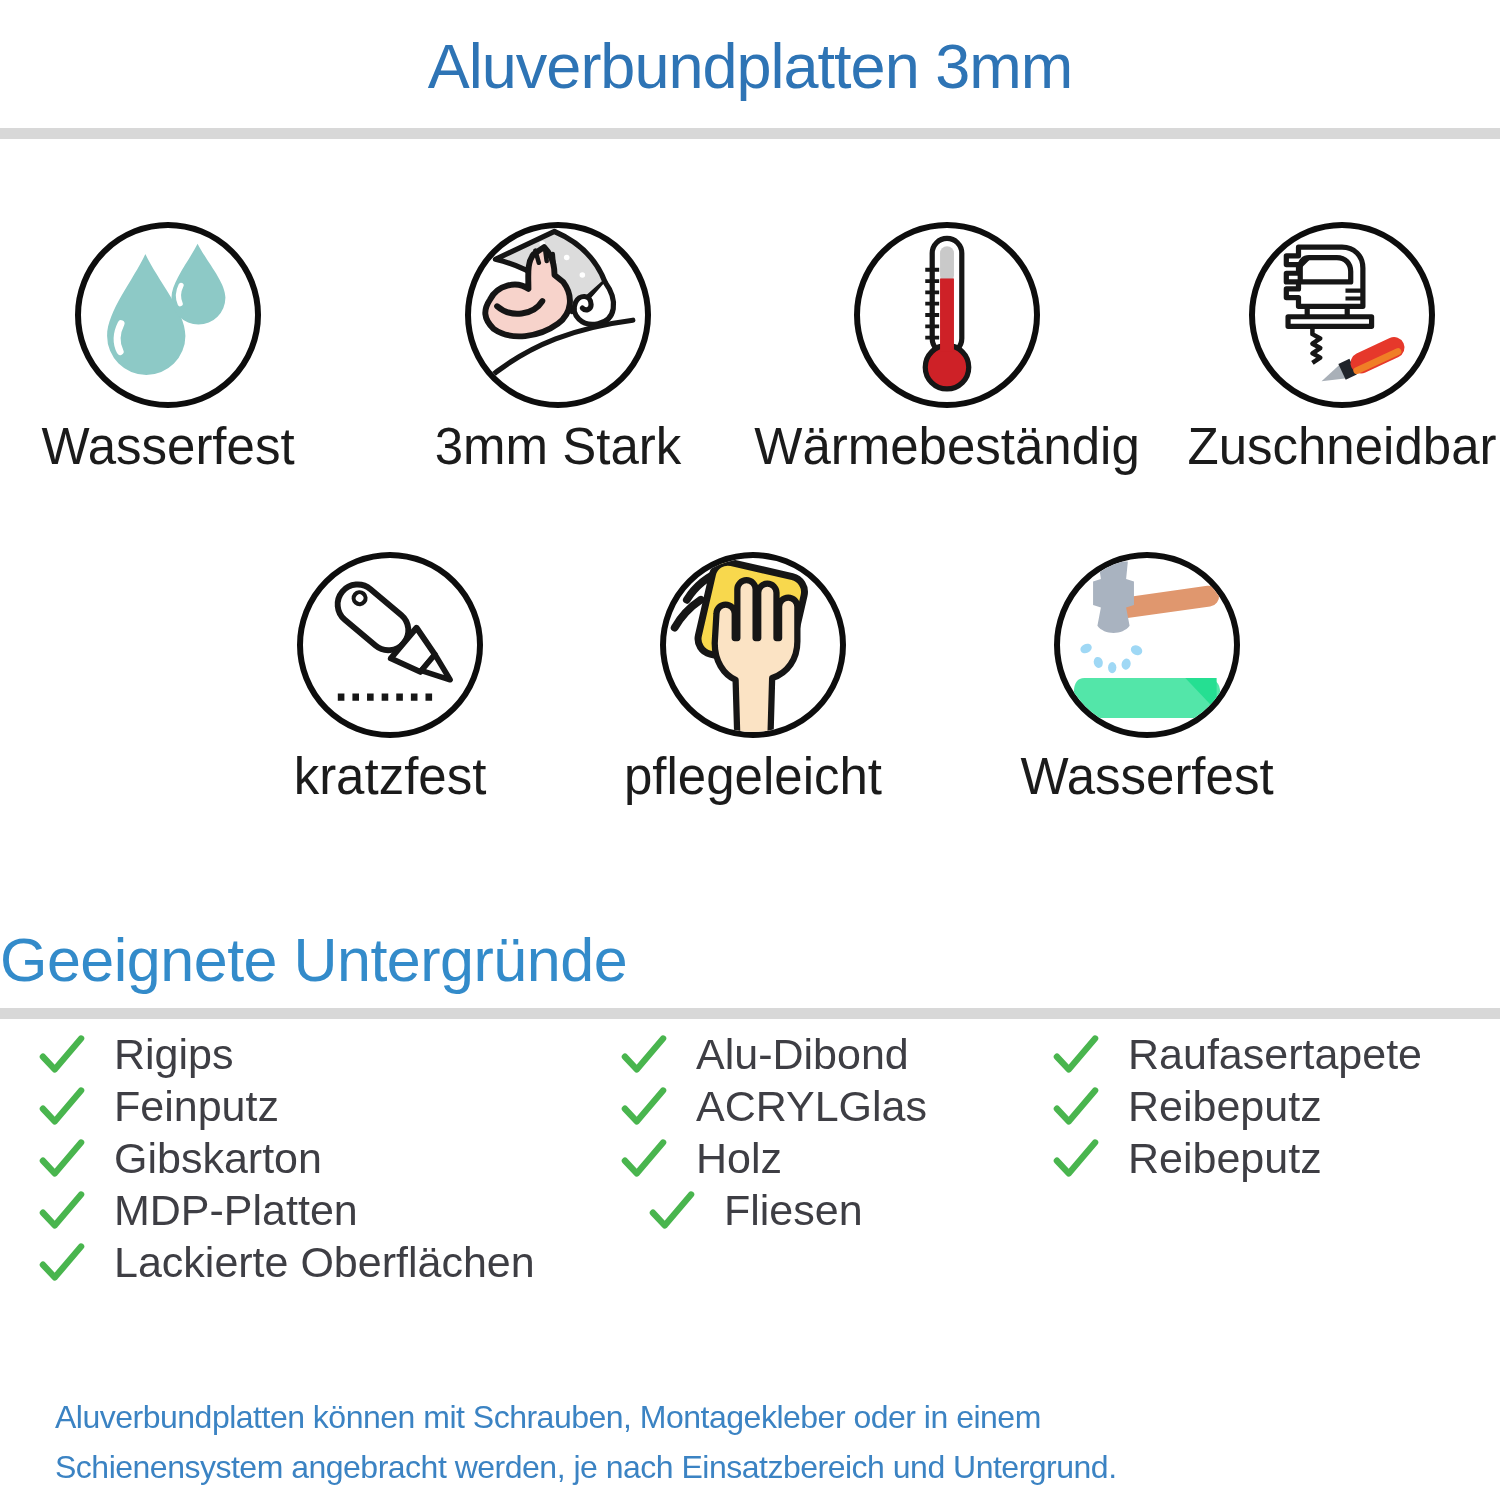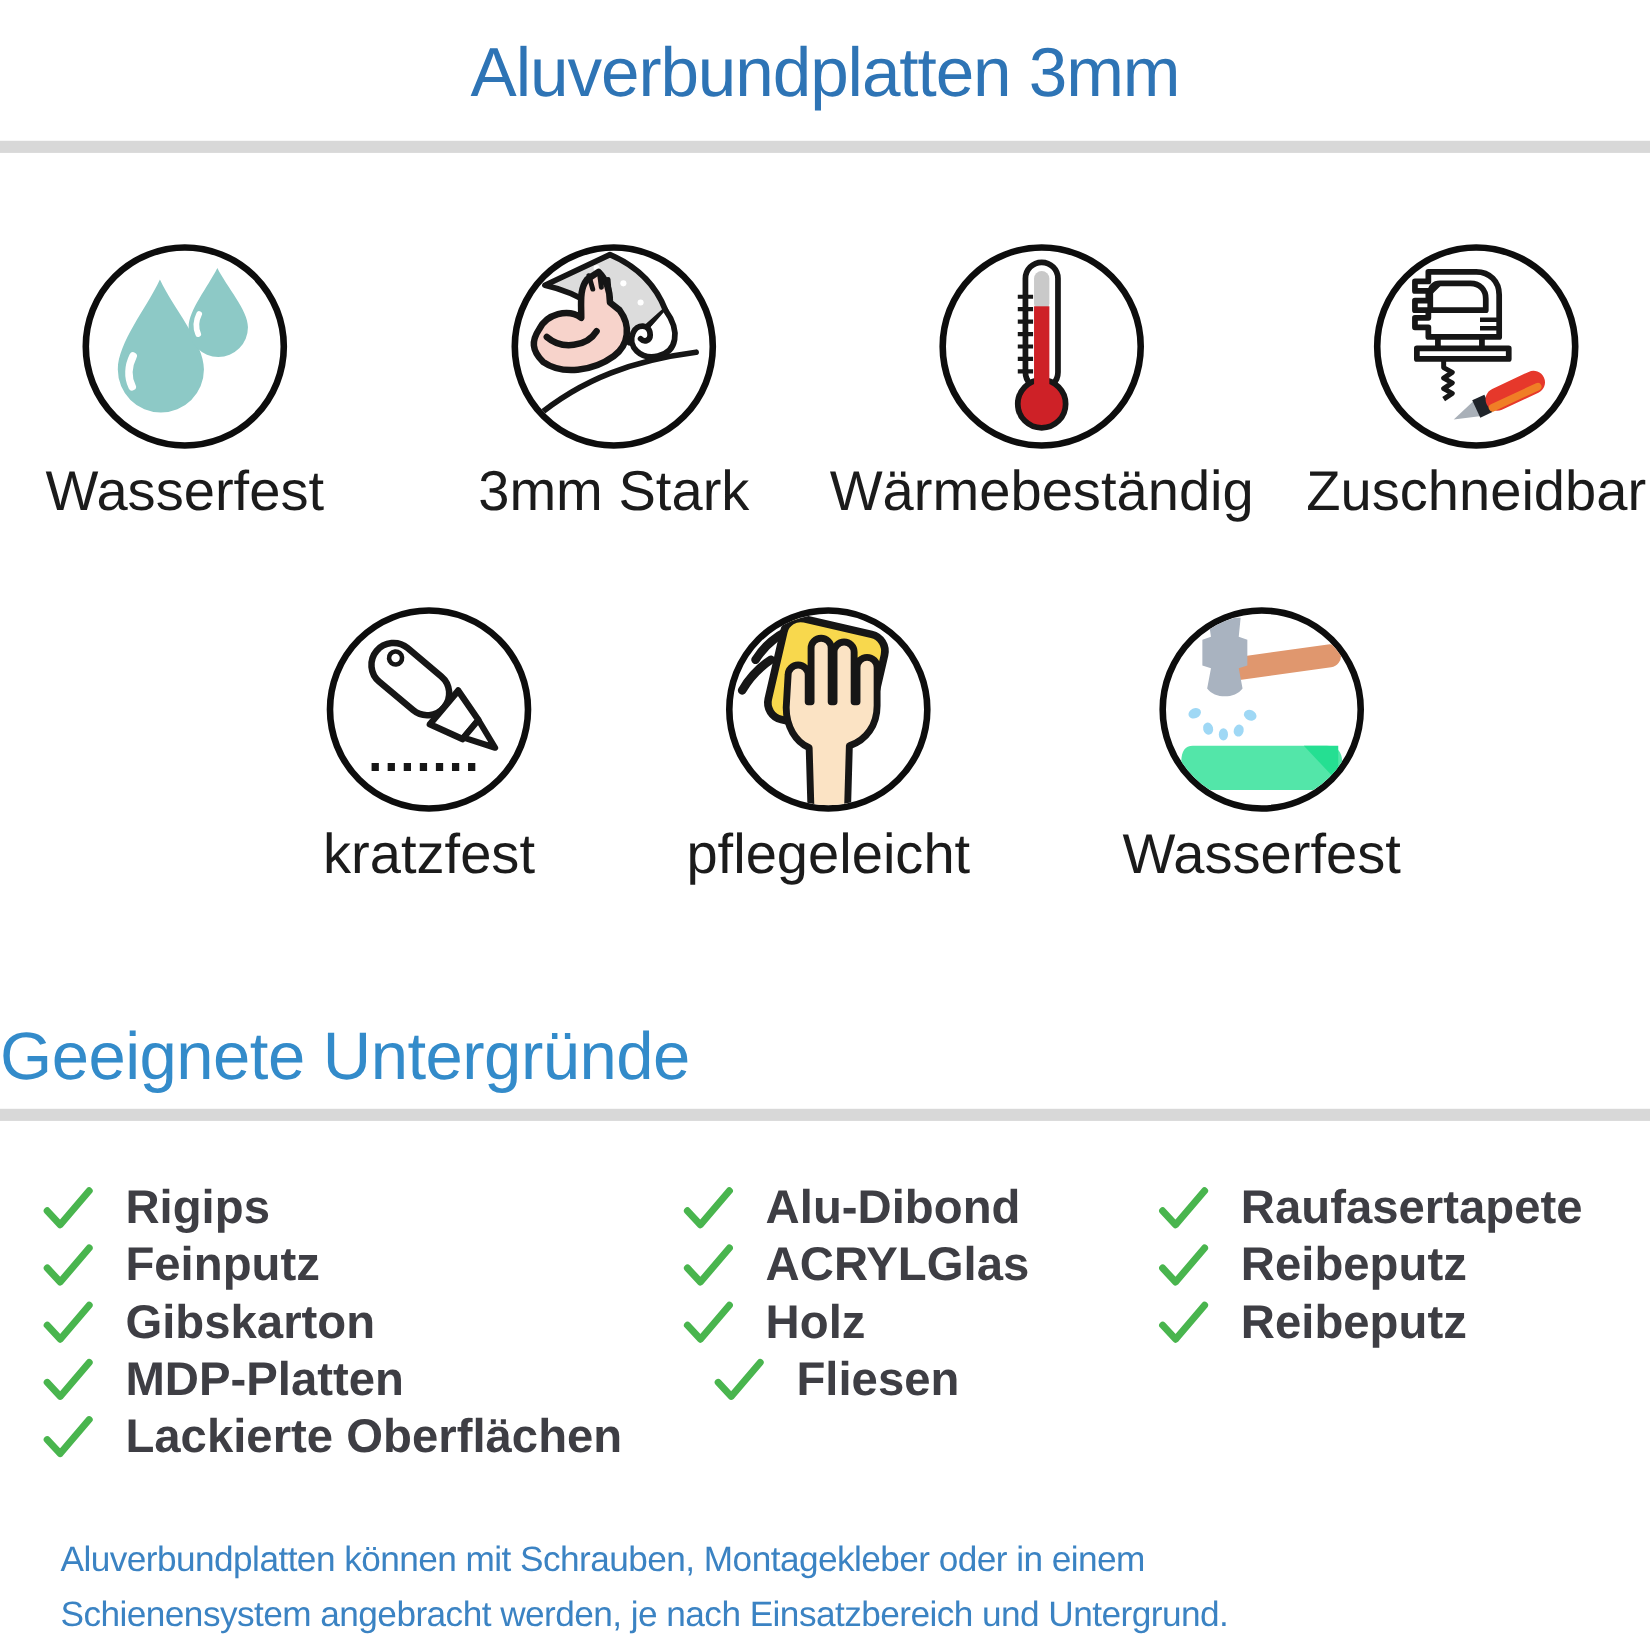--- a/index.html
+++ b/index.html
@@ -34,21 +34,21 @@
     position:absolute;width:340px;display:flex;flex-direction:column;align-items:center;
   }
   .circle{
     width:186px;height:186px;border:6px solid #0d0d0d;border-radius:50%;
     background:#ffffff;overflow:hidden;flex:none;
   }
   .circle svg{display:block;width:100%;height:100%;}
   .feature-label{
     margin-top:9px;font-size:51px;color:var(--label-text);white-space:nowrap;
   }
-  .col{position:absolute;top:1072px;font-weight:bold;}
+  .col{position:absolute;top:1028px;}
   .item{display:flex;align-items:center;height:52px;}
   .check{width:52px;height:40px;margin-right:26px;flex:none;}
   .check.indent{margin-left:28px;}
   .item-text{font-size:43px;color:var(--list-text);white-space:nowrap;}
   .footer{
     position:absolute;left:55px;top:1392px;
     font-size:32px;line-height:50px;letter-spacing:-0.5px;
     color:var(--footer-blue);white-space:nowrap;
   }
 </style>

